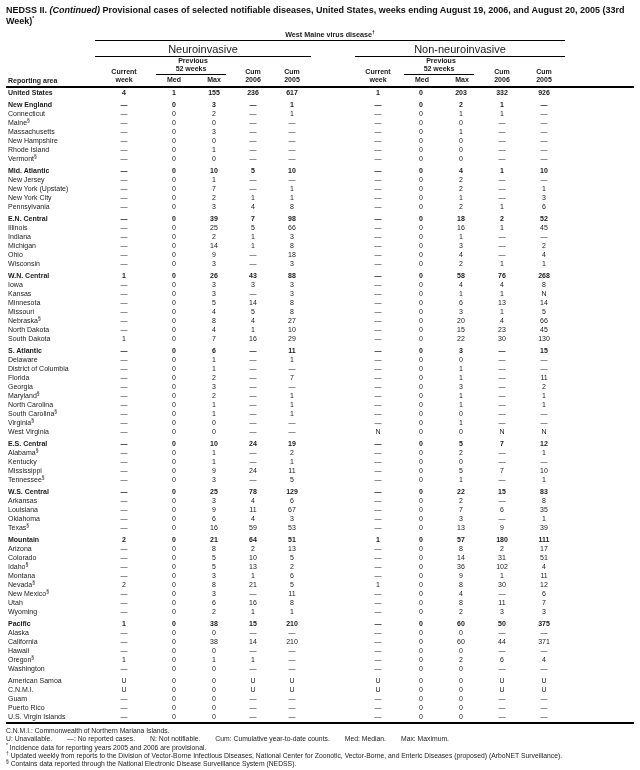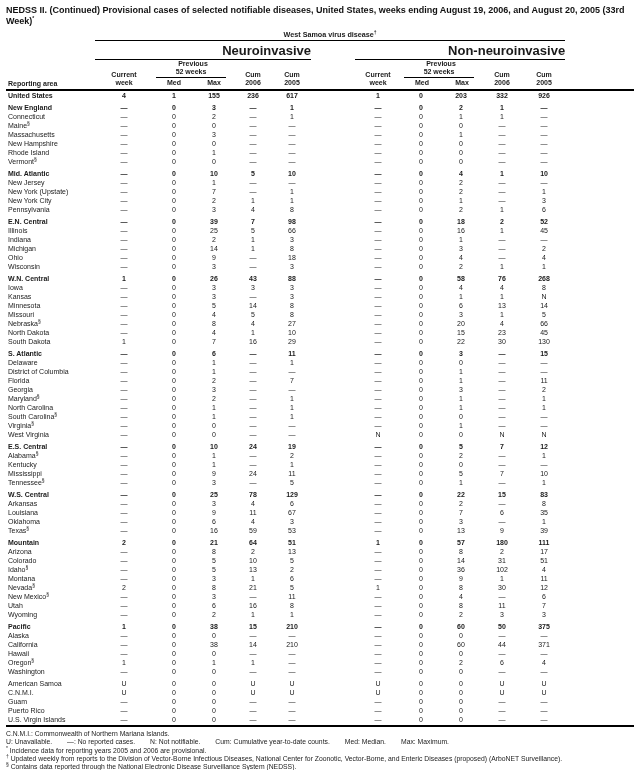--- a/index.html
+++ b/index.html
@@ -2,28 +2,28 @@
 <html><head>
 <meta charset="utf-8">
 <style>
   html,body { margin:0; padding:0; }
   body {
     width:640px; height:770px; background:#ffffff; color:#1a1a1a;
     font-family:"Liberation Sans", sans-serif; overflow:hidden;
   }
   .page { padding:5px 6px 0 6px; }
   .title { font-size:9px; font-weight:bold; line-height:10.5px; color:#111; }
-  .title .cont { }
+  .title .cont { font-style:italic; }
   sup { font-size:5px; line-height:0; vertical-align:super; }
 
   table { border-collapse:collapse; table-layout:fixed; width:628px; margin-top:4px; }
   th, td { padding:0; margin:0; font-size:7px; font-weight:normal; vertical-align:bottom; }
 
   .disease-cell { border-bottom:1px solid #000; text-align:center; font-weight:bold; font-size:7.2px; padding-bottom:1px; }
-  .grp-cell { border-bottom:1px solid #000; text-align:right; font-weight:bold; font-size:13px; padding:2px 0 1px 0; }
+  .grp-cell { border-bottom:1px solid #000; text-align:center; font-weight:normal; font-size:11px; padding:2px 0 1px 0; }
   .cols-row th { border-bottom:2px solid #000; padding-bottom:2px; }
   .colhead { text-align:center; font-weight:bold; font-size:7px; line-height:8px; }
   .area-head { text-align:left; font-weight:bold; font-size:7px; padding-left:2px; }
   .wk-underline { border-bottom:1px solid #000; padding-bottom:1px; margin:0 7px 0 3px; }
   .medmax { display:flex; padding-top:1px; }
   .medmax .med { width:42px; text-align:center; }
   .medmax .max { width:38px; text-align:center; }
 
   tbody td { line-height:9px; font-size:7px; white-space:nowrap; overflow:hidden; }
   tbody td.area { text-align:left; padding-left:2px; }
@@ -57,21 +57,21 @@
       <col style="width:46px">
         <col style="width:40px">
         <col style="width:40px">
         <col style="width:42px">
         <col style="width:42px">
       <col style="width:69px">
     </colgroup>
     <thead>
       <tr>
         <th></th>
-        <th colspan="11" class="disease-cell"><span>West Samoa virus disease</span><sup>†</sup></th>
+        <th colspan="11" class="disease-cell"><span>West Maine virus disease</span><sup>†</sup></th>
         <th></th>
       </tr>
       <tr>
         <th></th>
         <th colspan="5" class="grp-cell">Neuroinvasive</th>
         <th></th>
         <th colspan="5" class="grp-cell">Non-neuroinvasive</th>
         <th></th>
       </tr>
       <tr class="cols-row">

